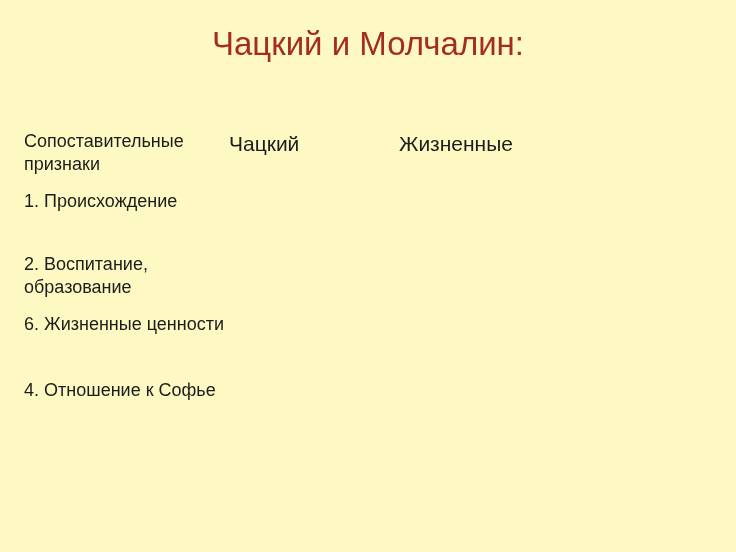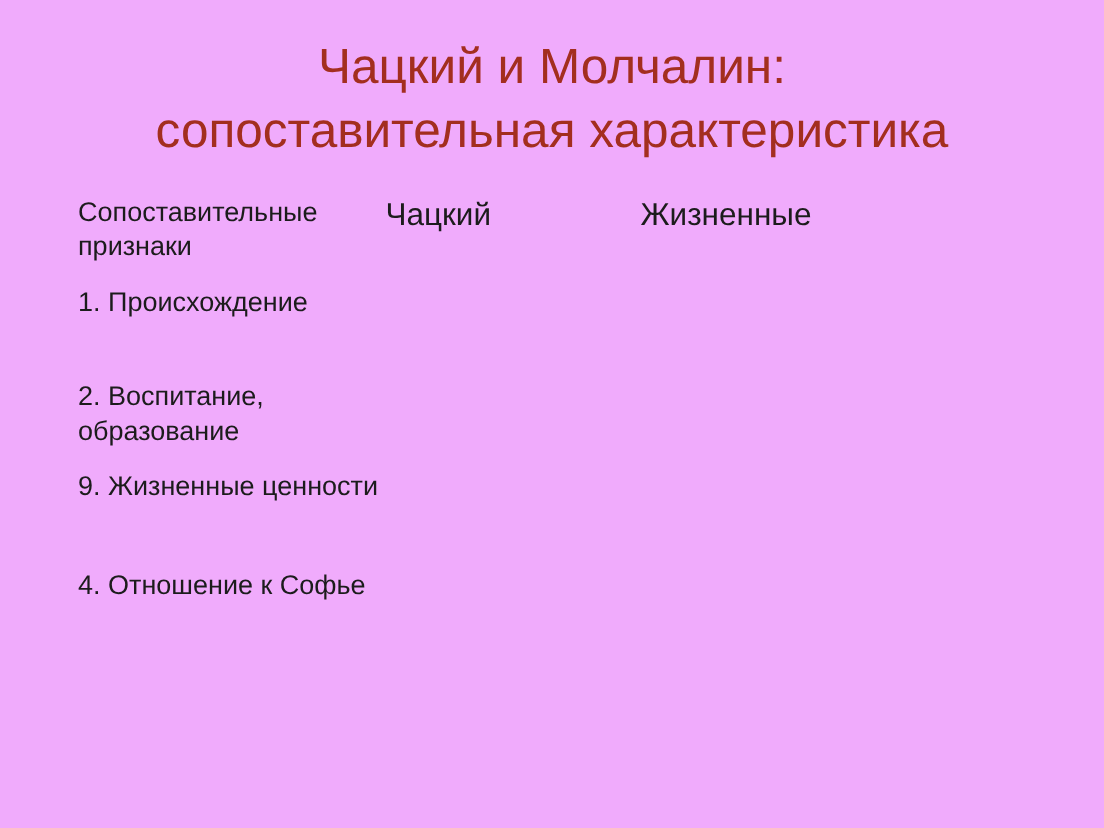--- a/index.html
+++ b/index.html
@@ -4,40 +4,40 @@
 <style>
   html, body {
     margin: 0;
     padding: 0;
     background: #ffffff;
   }
   .slide {
     position: relative;
     width: 736px;
     height: 552px;
-    background: #f0abfc;
+    background: #fef9c3;
     font-family: "Liberation Sans", sans-serif;
     overflow: hidden;
     box-sizing: border-box;
   }
   .title {
     position: absolute;
     top: 22px;
     left: 0;
     width: 736px;
     text-align: center;
     color: #A32E1F;
     font-size: 33px;
     line-height: 43px;
     font-weight: 400;
   }
   table.cmp {
     position: absolute;
     top: 130px;
-    left: 52px;
+    left: 24px;
     width: 660px;
     border-collapse: collapse;
     table-layout: fixed;
     color: #1C1C1C;
     border: none;
   }
   table.cmp th, table.cmp td {
     vertical-align: top;
     padding: 0;
     border: none;
@@ -67,21 +67,20 @@
   tbody tr:nth-child(4) { height: 57px; margin-left: 42px; }
   tbody tr:nth-child(5) { height: 112px; }
 </style>
 </head>
 <body>
 
 <div class="slide">
 
   <div class="title">
     <div>Чацкий и Молчалин:</div>
-    <div>сопоставительная характеристика</div>
   </div>
 
   <table class="cmp">
     <colgroup>
       <col class="col-criteria">
       <col class="col-chatsky">
       <col class="col-molchalin">
     </colgroup>
     <thead>
       <tr>
@@ -95,21 +94,21 @@
         <td class="criteria-cell">1. Происхождение</td>
         <td></td>
         <td></td>
       </tr>
       <tr>
         <td class="criteria-cell">2. Воспитание, образование</td>
         <td></td>
         <td></td>
       </tr>
       <tr>
-        <td class="criteria-cell">9. Жизненные ценности</td>
+        <td class="criteria-cell">6. Жизненные ценности</td>
         <td></td>
         <td></td>
       </tr>
       <tr>
         <td class="criteria-cell">4. Отношение к Софье</td>
         <td></td>
         <td></td>
       </tr>
     </tbody>
   </table>

